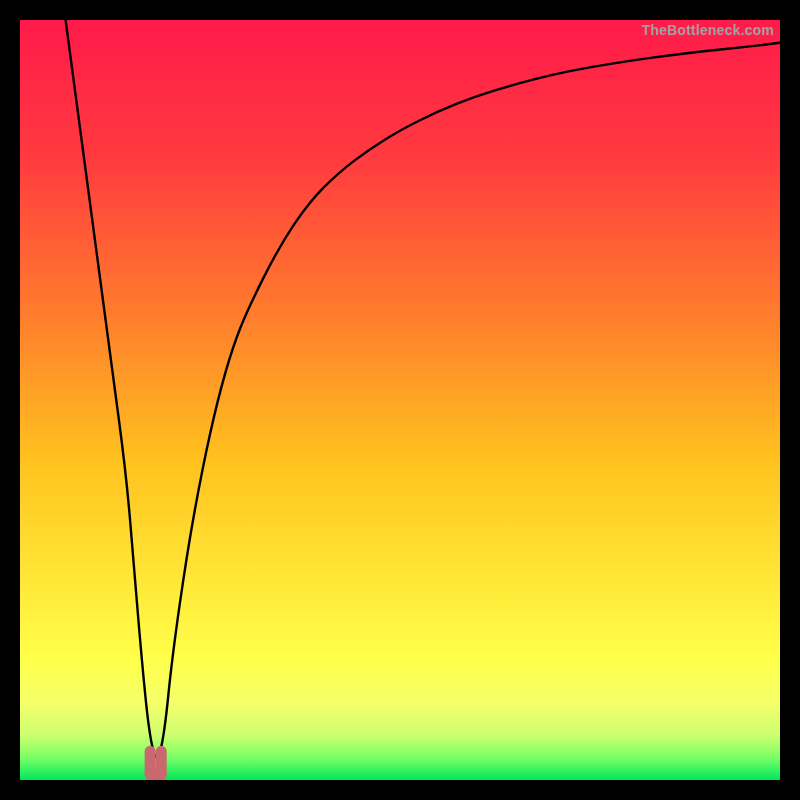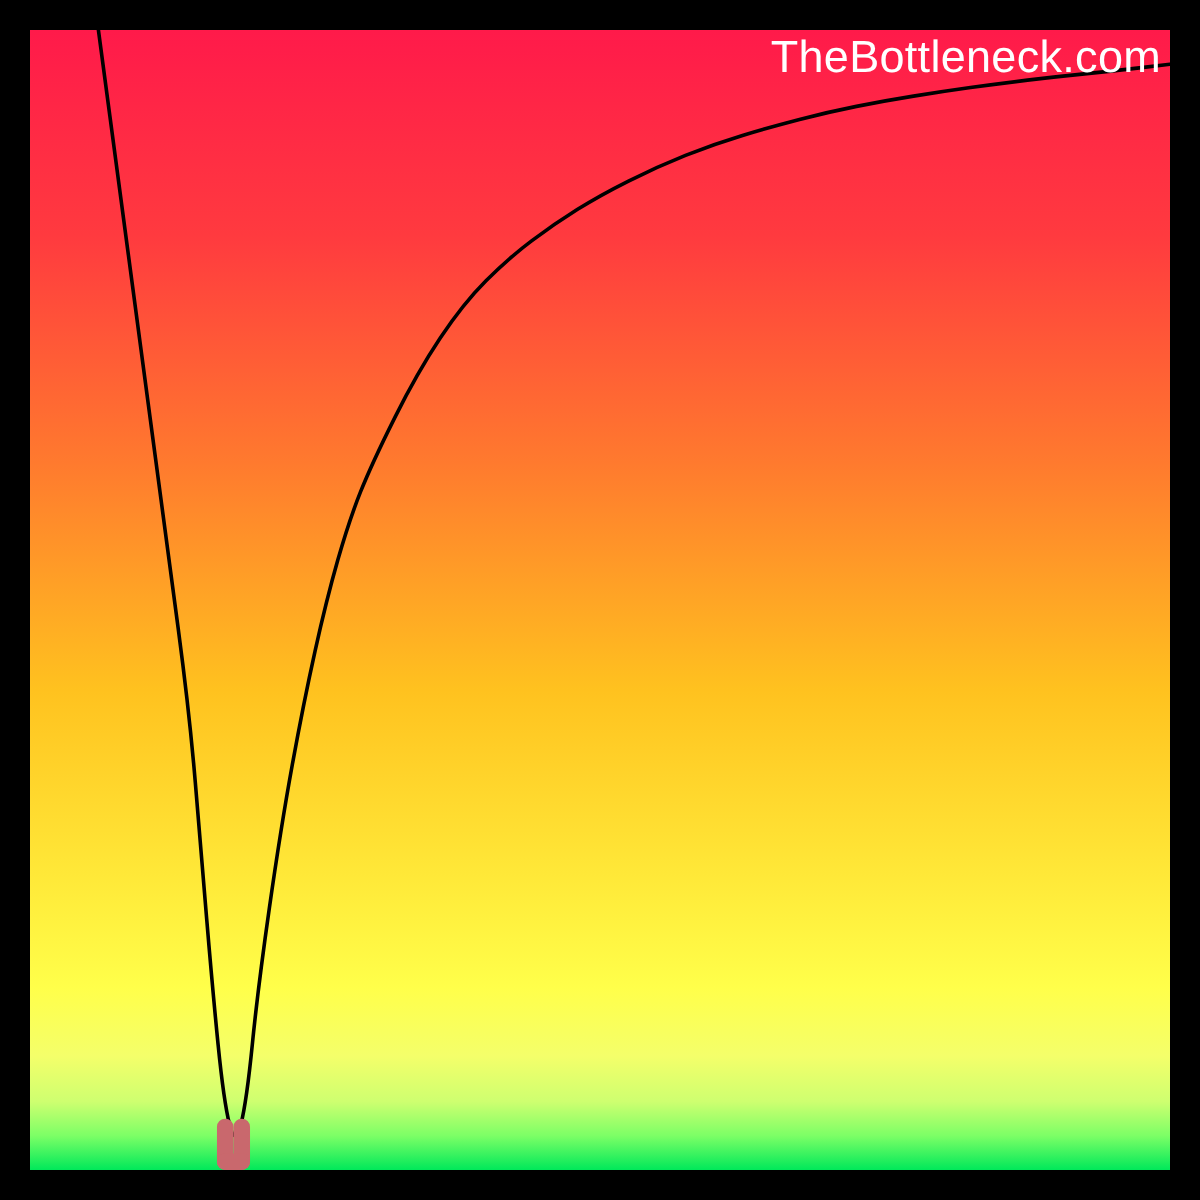--- a/index.html
+++ b/index.html
@@ -24,23 +24,23 @@
     top: 0;
     width: 760px;
     height: 760px;
     overflow: hidden;
   }
   .watermark {
     position: absolute;
     top: 2px;
     right: 6px;
     font-family: Arial, Helvetica, sans-serif;
-    font-size: 30px;
-    font-weight: 400;
-    color: #ffffff;
+    font-size: 14px;
+    font-weight: 700;
+    color: #a3a3a3;
     letter-spacing: 0.2px;
     background: transparent;
     z-index: 20;
   }
   svg {
     display: block;
   }
 </style>
 </head>
 <body>

